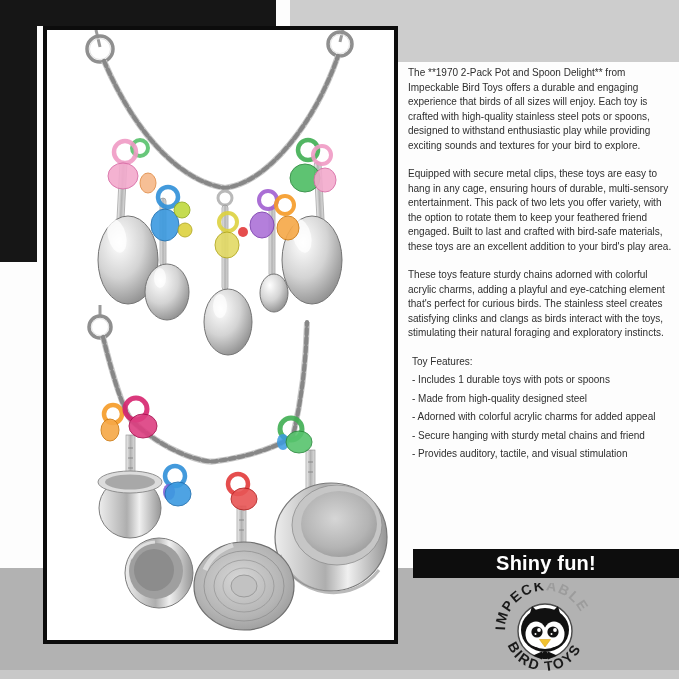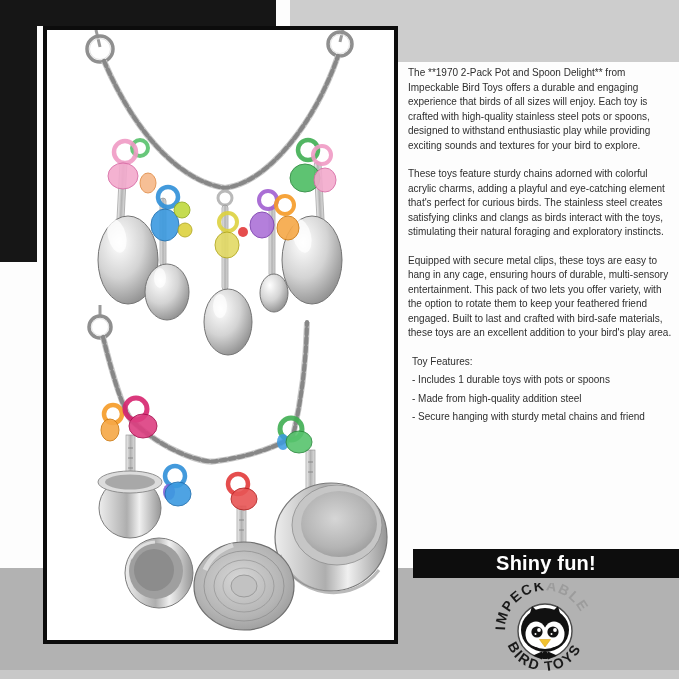--- a/index.html
+++ b/index.html
@@ -222,27 +222,29 @@
         <circle cx="244" cy="399" r="11" fill="none" stroke="#3fae52" stroke-width="5" opacity="0.9"></circle>
         <ellipse cx="236" cy="412" rx="6" ry="8" fill="#3b9ae0" opacity="0.85"></ellipse>
         <ellipse cx="252" cy="412" rx="13" ry="11" fill="#57c46d" stroke="#2c8a3e" stroke-width="1" opacity="0.9"></ellipse>
       </g>
     </g>
   </svg>
 </div>
 
 <div class="abs text-col">
   <p>The **1970 2-Pack Pot and Spoon Delight** from Impeckable Bird Toys offers a durable and engaging experience that birds of all sizes will enjoy. Each toy is crafted with high-quality stainless steel pots or spoons, designed to withstand enthusiastic play while providing exciting sounds and textures for your bird to explore.</p>
+  <p>Equipped with secure metal clips, these toys are easy to hang in any cage, ensuring hours of durable, multi-sensory entertainment. This pack of two lets you offer variety, with the option to rotate them to keep your feathered friend engaged. Built to last and crafted with bird-safe materials, these toys are an excellent addition to your bird's play area.</p>
   <p>These toys feature sturdy chains adorned with colorful acrylic charms, adding a playful and eye-catching element that's perfect for curious birds. The stainless steel creates satisfying clinks and clangs as birds interact with the toys, stimulating their natural foraging and exploratory instincts.</p>
-  <p>Equipped with secure metal clips, these toys are easy to hang in any cage, ensuring hours of durable, multi-sensory entertainment. This pack of two lets you offer variety, with the option to rotate them to keep your feathered friend engaged. Built to last and crafted with bird-safe materials, these toys are an excellent addition to your bird's play area.</p>
   <div class="features">
     <div class="feat-line">Toy Features:</div>
     <div class="feat-line">- Includes 1 durable toys with pots or spoons</div>
-    <div class="feat-line">- Made from high-quality addition steel</div>
+    <div class="feat-line">- Made from high-quality designed steel</div>
+    <div class="feat-line">- Adorned with colorful acrylic charms for added appeal</div>
     <div class="feat-line">- Secure hanging with sturdy metal chains and friend</div>
+    <div class="feat-line">- Provides auditory, tactile, and visual stimulation</div>
   </div>
 </div>
 
 <div class="abs banner">
   <span class="banner-label">Shiny fun!</span>
 </div>
 
 <div class="abs logo">
   <svg viewBox="0 0 124 96" xmlns="http://www.w3.org/2000/svg">
     <defs>

